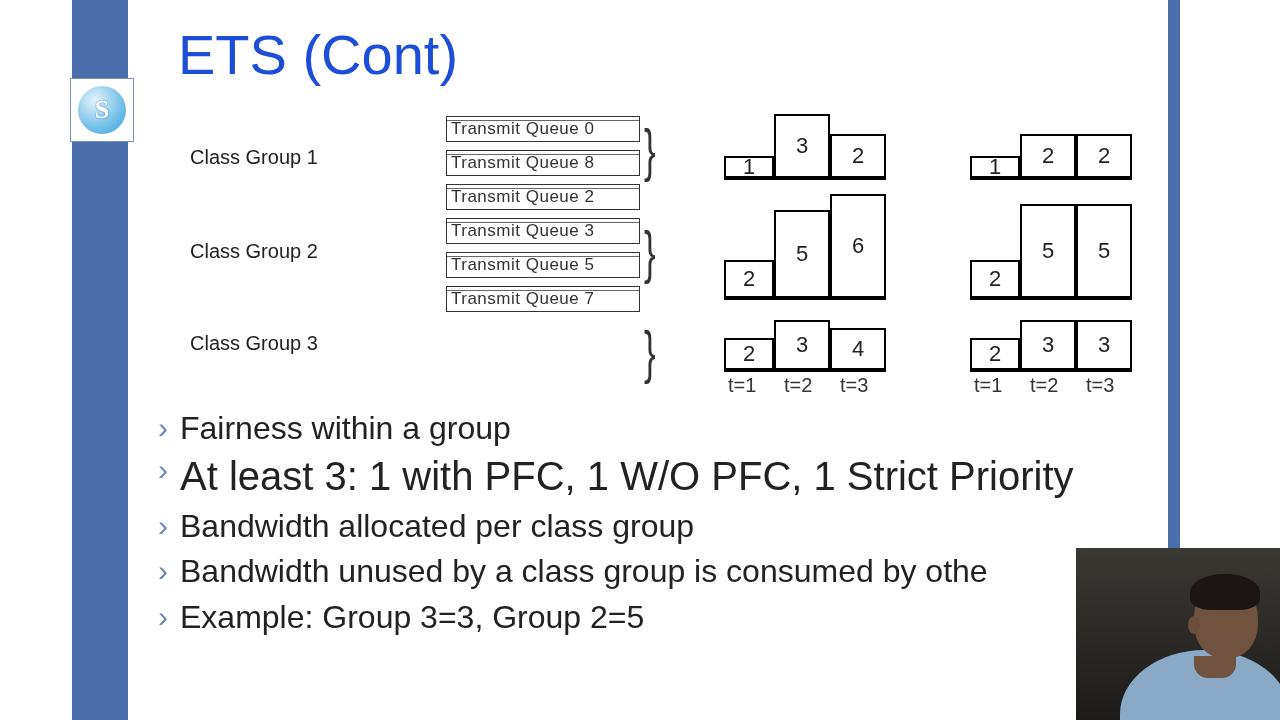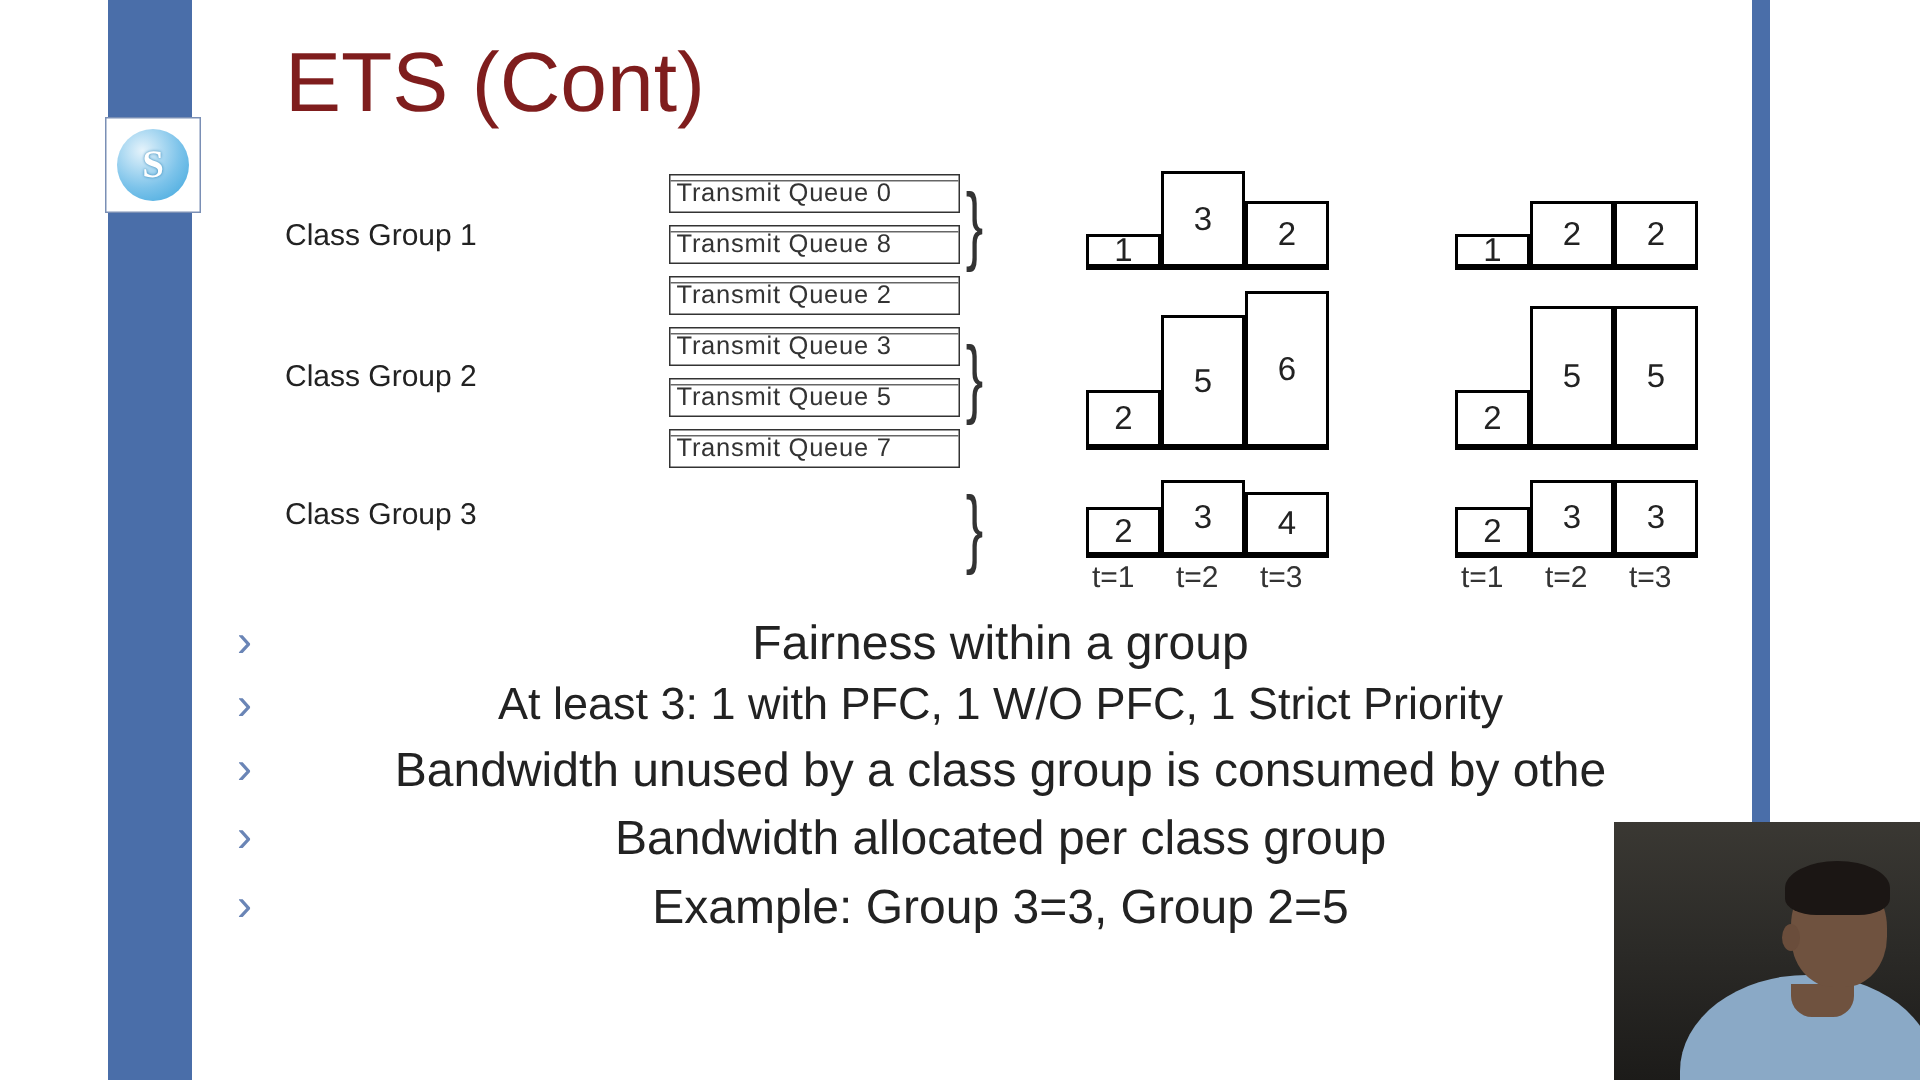--- a/index.html
+++ b/index.html
@@ -80,23 +80,22 @@
     font-size: 26px;
     font-weight: 600;
     text-shadow: 0 0 2px #2a7fb2;
   }
   
   .title {
     position: absolute;
     left: 178px;
     top: 22px;
     font-size: 56px;
-    color: #7f1d1d;
-    font-weight: 300;
-    margin-left: 12px;
+    color: #1d4ed8;
+    font-weight: 300;
   }
   
   .diagram {
     position: absolute;
     left: 180px;
     top: 110px;
     width: 990px;
     height: 295px;
   }
   .cg-label {
@@ -162,21 +161,20 @@
     font-size: 20px;
     color: #333;
     text-align: center;
   }
   
   .bullets {
     position: absolute;
     left: 158px;
     top: 408px;
     right: 126px;
-    text-align: center;
   }
   .bullet {
     position: relative;
     padding-left: 22px;
     font-size: 32px;
     color: #222;
     font-weight: 300;
     margin-bottom: 4px;
     line-height: 1.3;
     white-space: nowrap;
@@ -185,21 +183,21 @@
     content: "›";
     position: absolute;
     left: 0;
     top: 0;
     color: #6a85b6;
     font-size: 30px;
   }
   .bullet .sub {
     display: block;
     padding-left: 0;
-    font-size: 30px;
+    font-size: 40px;
     margin-top: -4px;
   }
   
   .footer {
     position: absolute;
     left: 0;
     right: 0;
     bottom: 6px;
     text-align: center;
     font-size: 21px;
@@ -342,24 +340,24 @@
   </div>
 
   <div class="bullets">
     <div class="bullet">
       <span>Fairness within a group</span>
     </div>
     <div class="bullet">
       <span class="sub">At least 3: 1 with PFC, 1 W/O PFC, 1 Strict Priority</span>
     </div>
     <div class="bullet">
+      <span>Bandwidth allocated per class group</span>
+    </div>
+    <div class="bullet">
       <span>Bandwidth unused by a class group is consumed by othe</span>
-    </div>
-    <div class="bullet">
-      <span>Bandwidth allocated per class group</span>
     </div>
     <div class="bullet">
       <span>Example: Group 3=3, Group 2=5</span>
     </div>
   </div>
 
 
   <div class="speaker">
     <div class="body"></div>
     <div class="collar"></div>

